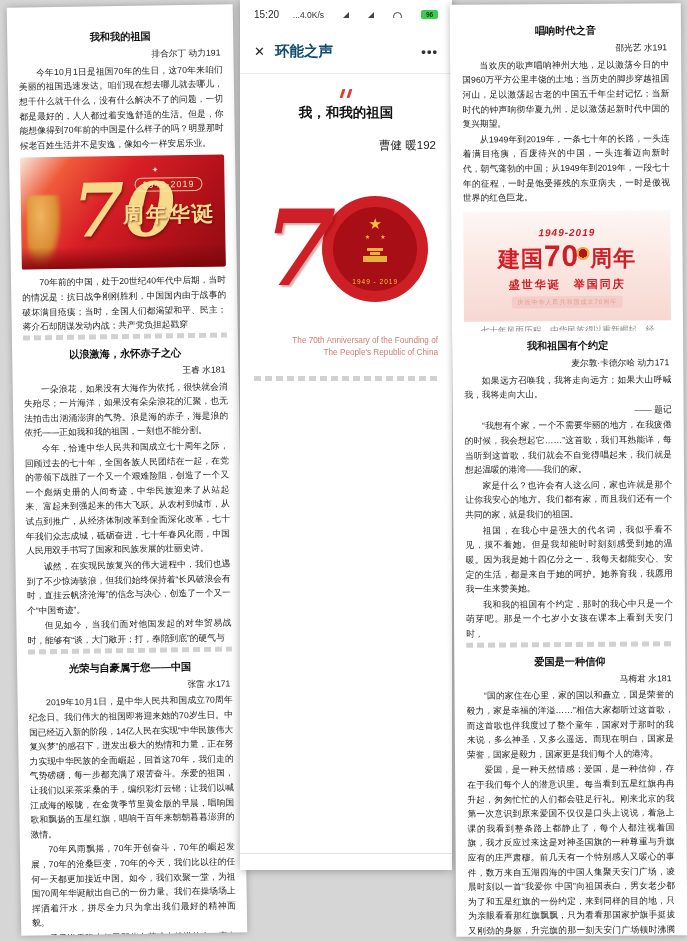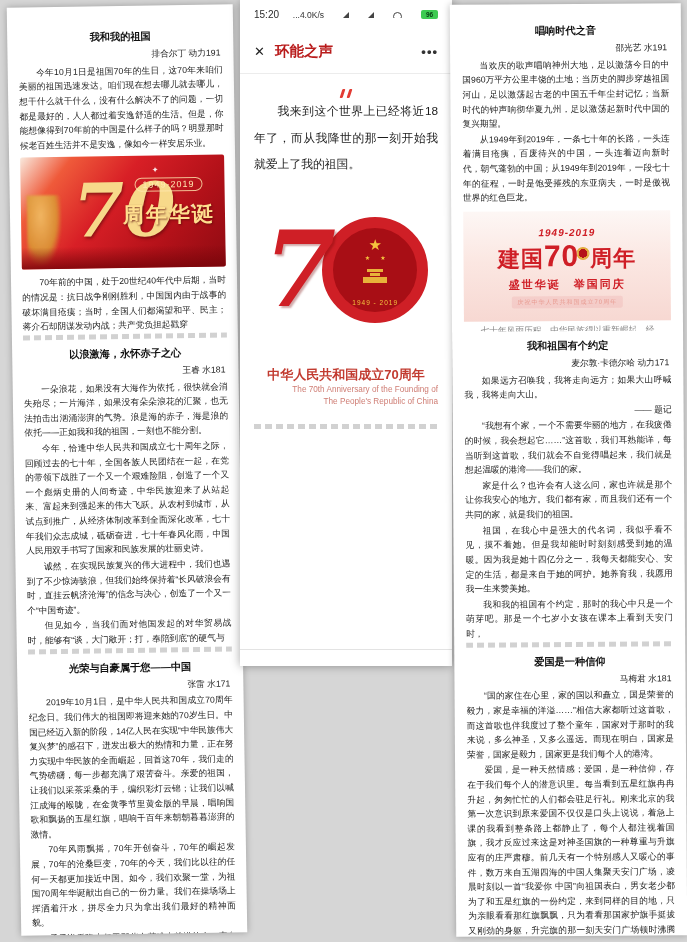--- a/index.html
+++ b/index.html
@@ -49,35 +49,35 @@
   .br-main{margin-top:1px;font-size:22px;font-weight:bold;color:#cf1e26;letter-spacing:1px;line-height:26px;}
   .br-main .big{font-size:30px;position:relative;}
   .br-main .emblem{display:inline-block;width:11px;height:11px;border-radius:50%;
       background:radial-gradient(circle,#b5121a 55%,#e2a93c 56%);border:1.5px solid #e2a93c;
       vertical-align:6px;margin:0 1px 0 -3px;}
   .br-slogan{margin-top:3px;font-size:11px;font-weight:bold;color:#cf1e26;letter-spacing:2px;}
   .br-sub{margin-top:3px;display:inline-block;font-size:6px;color:#e89a90;letter-spacing:1px;
           background:rgba(207,30,38,.08);padding:1px 6px;border-radius:2px;}
 
   
-  .phone{position:absolute;left:240px;top:0;width:212px;height:666px;background:#fff;
+  .phone{position:absolute;left:240px;top:0;width:212px;height:870px;background:#fff;
          box-shadow:0 0 9px rgba(0,0,0,.35);box-sizing:border-box;padding:0 14px;color:#1f1f1f;}
   .statusbar{display:flex;justify-content:space-between;align-items:center;
              padding-top:9px;font-size:10px;color:#2b2b2b;}
   .sticons{display:flex;align-items:center;gap:19px;}
   .speed{font-size:8.5px;color:#333;}
   .sig{width:0;height:0;border-left:6px solid transparent;border-bottom:6px solid #444;}
   .wifi{width:9px;height:6px;position:relative;overflow:hidden;}
   .wifi:before{content:"";position:absolute;left:0;top:0;width:9px;height:9px;border-radius:50%;
                border:1.5px solid #444;box-sizing:border-box;}
   .batt{min-width:15px;height:9px;border-radius:2px;background:#3ecb52;color:#083;color:#063d12;
         font-size:6.5px;line-height:9px;text-align:center;font-weight:bold;padding:0 1px;}
   .appbar{display:flex;align-items:center;margin-top:22px;}
   .close{font-size:13px;color:#222;}
-  .apptitle{font-size:14.5px;font-weight:bold;margin-left:10px;color:#b91c1c;}
+  .apptitle{font-size:14.5px;font-weight:bold;margin-left:10px;color:#0c4a6e;}
   .more{margin-left:auto;font-size:13px;letter-spacing:1px;color:#333;font-weight:bold;}
   .hdiv{height:1px;background:#ececec;margin:12px -14px 0;}
   .quote{height:14px;text-align:center;margin-top:10px;}
   .quote i{display:inline-block;width:3px;height:9px;background:#e23b33;margin:0 2px;
            transform:skewX(-18deg);border-radius:1px;}
   .ptitle{margin:6px 0 0;font-size:13.5px;font-weight:bold;text-align:center;color:#111;}
   .pauthor{text-align:right;font-size:11.5px;margin:16px 2px 10px 0;color:#222;}
   .pp{margin:0 0 2px;font-size:11.8px;line-height:2.25;text-align:justify;text-indent:2em;color:#1d1d1d;}
   .logo{display:flex;justify-content:center;align-items:center;height:172px;margin:6px 0 0;}
   .seven{font-size:104px;font-weight:bold;font-style:italic;color:#cf1f26;line-height:100px;
@@ -155,36 +155,36 @@
     </div>
 
     <div class="appbar">
       <span class="close">✕</span>
       <span class="apptitle">环能之声</span>
       <span class="more">•••</span>
     </div>
     <div class="hdiv"></div>
 
     <div class="quote"><i></i><i></i></div>
-    <p class="pp">我来到这个世界上已经将近18年了，而从我降世的那一刻开始我就爱上了我的祖国。</p>
+    <h2 class="ptitle">我，和我的祖国</h2>
+    <div class="pauthor">曹健 暖192</div>
 
     <div class="logo">
       <span class="seven">7</span>
       <span class="zero">
         <span class="star">★</span>
         <span class="ministars">★★</span>
         <span class="gate">
             <b class="g1"></b>
             <b class="g2"></b>
             <b class="g3"></b>
           </span>
         <span class="lyears">1949 - 2019</span>
       </span>
     </div>
-    <div class="capcn">中华人民共和国成立70周年</div>
     <div class="capen">The 70th Anniversary of the Founding of</div>
     <div class="capen">The People's Republic of China</div>
 
     <div class="cutline phonecut"></div>
     <div class="bottomdiv"></div>
   </section>
 
   <section class="col right">
     <h3>唱响时代之音</h3>
     <div class="author">邵光艺 水191</div>

